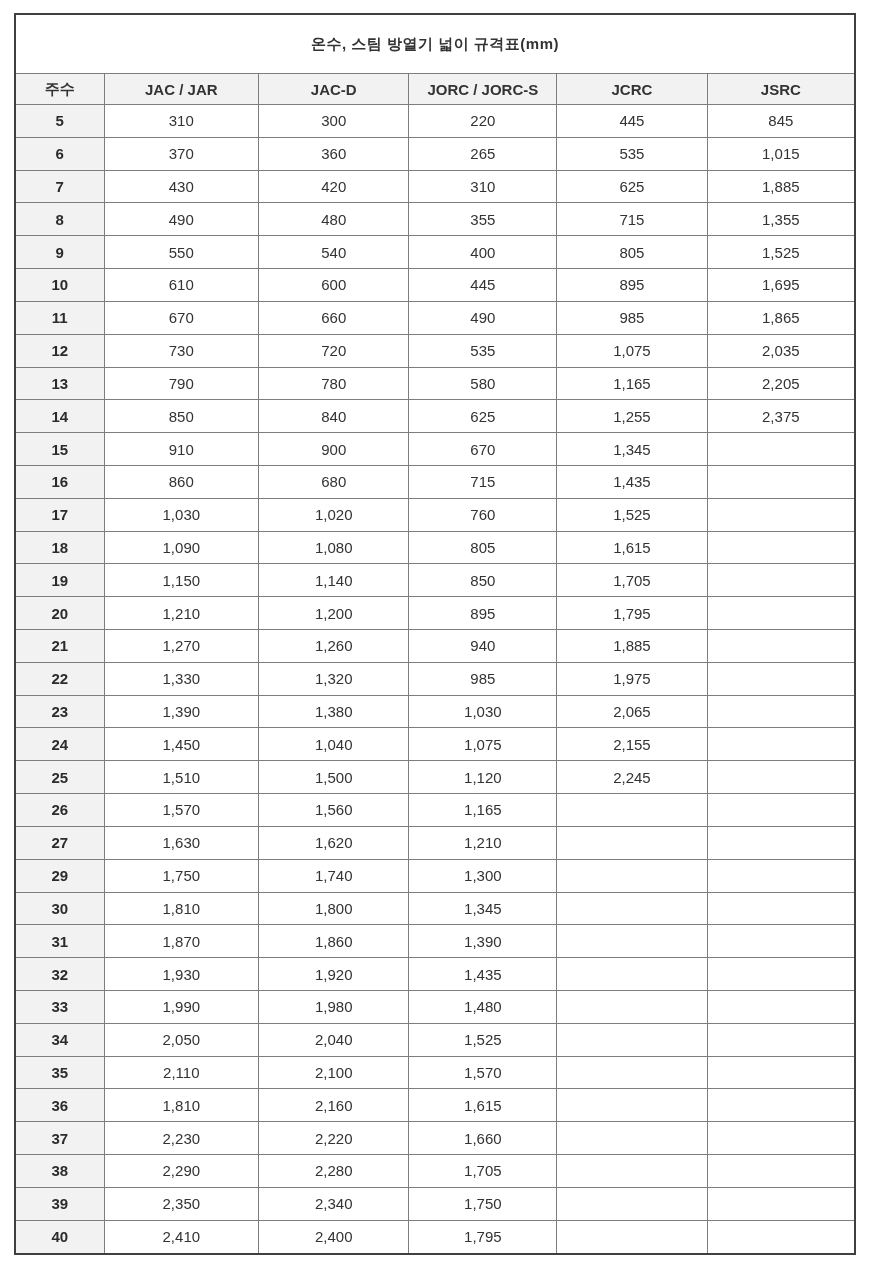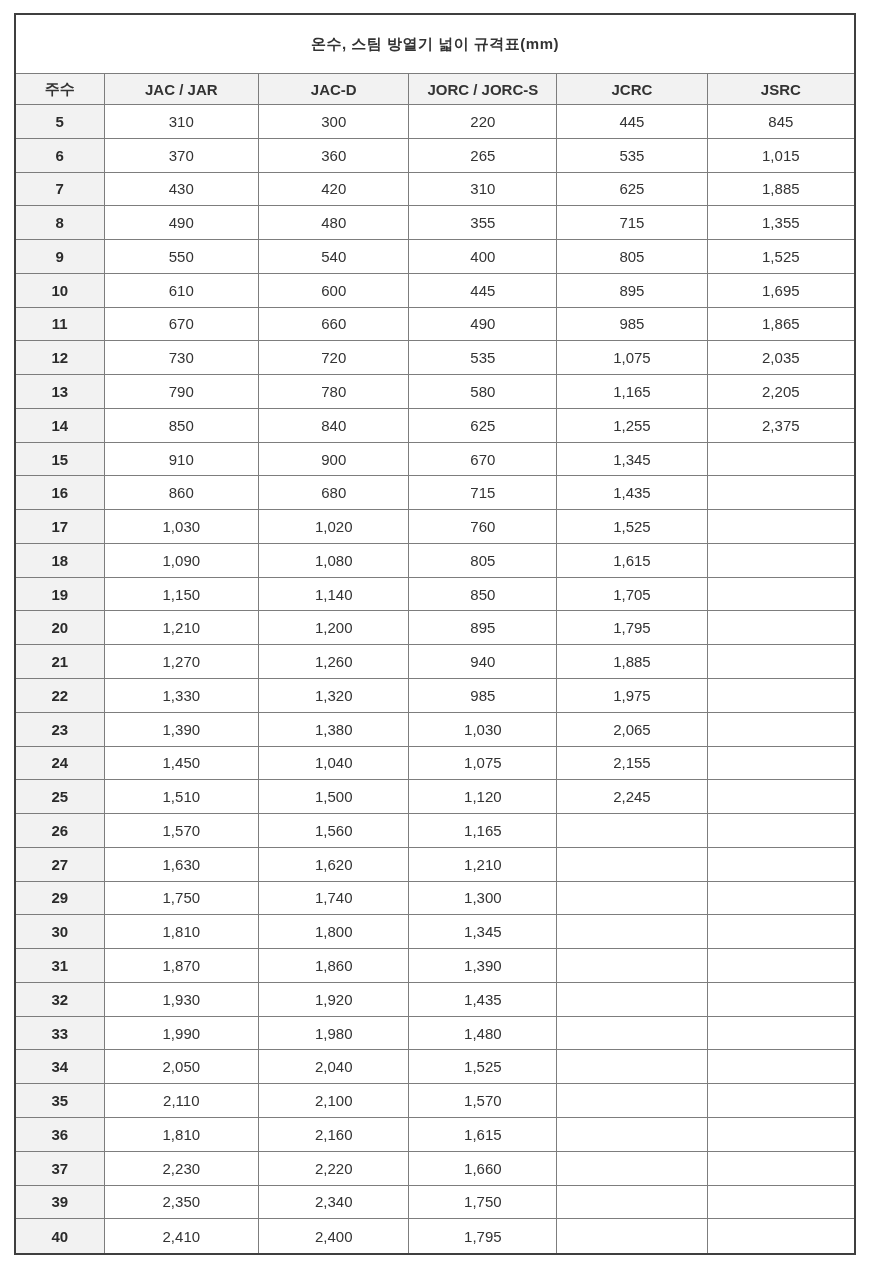--- a/index.html
+++ b/index.html
@@ -333,20 +333,28 @@
         </tr>
         <tr>
           <td class="row-label">37</td>
           <td>2,230</td>
           <td>2,220</td>
           <td>1,660</td>
           <td></td>
           <td></td>
         </tr>
         <tr>
+          <td class="row-label">38</td>
+          <td>2,290</td>
+          <td>2,280</td>
+          <td>1,705</td>
+          <td></td>
+          <td></td>
+        </tr>
+        <tr>
           <td class="row-label">39</td>
           <td>2,350</td>
           <td>2,340</td>
           <td>1,750</td>
           <td></td>
           <td></td>
         </tr>
         <tr>
           <td class="row-label">40</td>
           <td>2,410</td>

